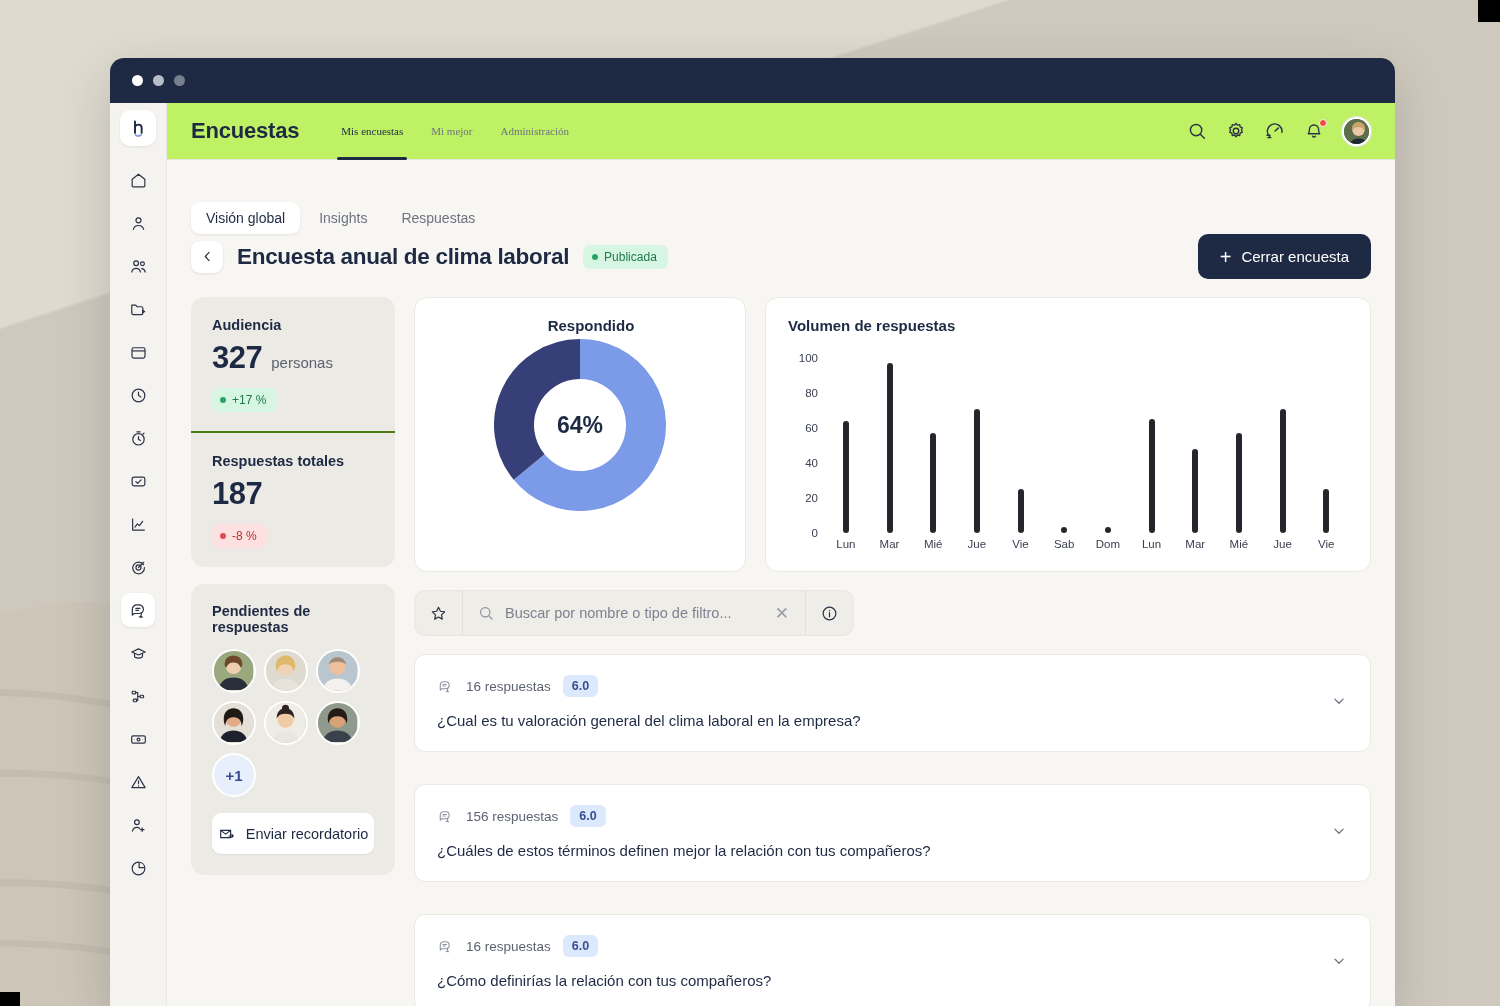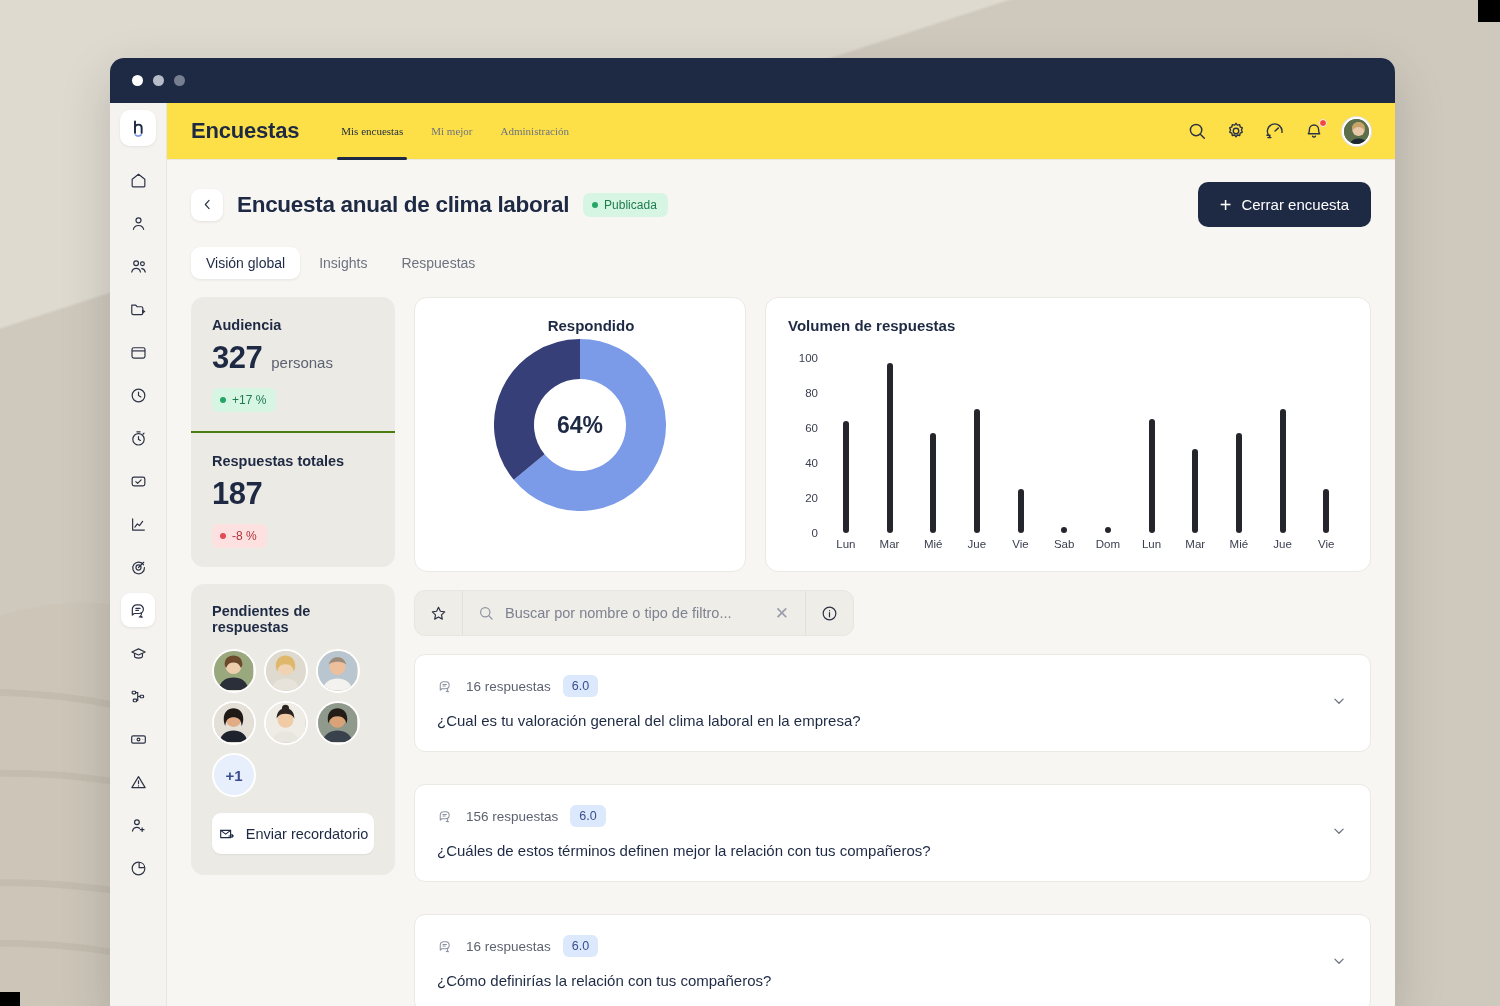--- a/index.html
+++ b/index.html
@@ -85,21 +85,21 @@
   .rail-item.active { background: #ffffff; box-shadow: 0 1px 3px rgba(0,0,0,.08); }
   .rail-item svg { width: 19px; height: 19px; display: block; }
 
   
   #main { flex: 1 1 auto; display: flex; flex-direction: column; min-width: 0; background:#f7f6f3; }
 
   
   #topnav {
     height: 57px; flex: 0 0 auto; display: flex; align-items: center;
     padding: 0 24px 0 24px; border-bottom: 1px solid #e9e7e1;
-    background: #fde047;
+    background: #bef264;
   }
   #brand { font-size: 22px; font-weight: bold; color: #1e2a44; letter-spacing: -.2px; }
   #navtabs { display: flex; align-items: center; gap: 0; margin-left: 28px; height: 57px; }
   .navtab {
     font-size: 11px; color: #6e7380; padding: 0 14px; height: 57px;
     display: flex; align-items: center; position: relative; font-family: Liberation Serif, serif;
   }
   .navtab.active { color: #1e2a44; }
   .navtab.active::after {
     content: ""; position: absolute; left: 10px; right: 10px; bottom: 0;
@@ -251,21 +251,21 @@
   #questions { display: flex; flex-direction: column; gap: 32px; flex: 1 1 auto; min-height: 0; }
   .qcard {
     background: #fff; border: 1px solid #ebe9e3; border-radius: 11px;
     padding: 20px 22px 22px 22px; position: relative; flex: 0 0 auto;
   }
   .qmeta { display: flex; align-items: center; gap: 12px; }
   .qmeta .bubble { color: #8e93a2; display: flex; }
   .qcount { font-size: 13.5px; color: #5c6270; }
   .qscore {
     background: #dce8fb; color: #3a4e8f; font-size: 12.5px;
-    padding: 4px 9px; border-radius: 6px; font-weight: 400;
+    padding: 4px 9px; border-radius: 6px; font-weight: 700;
   }
   .qtext { margin-top: 15px; font-size: 15px; color: #1e2a44; }
   .qchev {
     position: absolute; right: 22px; top: 50%; transform: translateY(-50%);
     color: #6e7380;
   }
 </style>
 </head>
 <body>
 
@@ -453,41 +453,41 @@
               <rect width="40" height="40" fill="#5c6e4a"></rect>
               <circle cx="20" cy="15" r="8.5" fill="#e8c8a8"></circle>
               <path d="M6 40c1.5-9 7-13 14-13s12.5 4 14 13z" fill="#1f2733"></path>
               <path d="M11 13c0-6 4-9 9-9s9 3 9 9c0 2-1 3-1 3s-2-5-8-5-8 5-8 5-1-1-1-3z" fill="#c8a46a"></path>
             </svg>
           </span>
         </div>
       </header>
 
       <div id="pagehead">
+        <div id="subtabs">
+          <div class="subtab active">Visión global</div>
+          <div class="subtab">Insights</div>
+          <div class="subtab">Respuestas</div>
+        </div>
+
         <div id="headrow">
           <button id="backbtn">
             <svg viewBox="0 0 24 24" width="15" height="15" fill="none" stroke="currentColor" stroke-width="1.9" stroke-linecap="round" stroke-linejoin="round">
               <path d="M14.5 5.5 8.5 12l6 6.5"></path>
             </svg>
           </button>
           <h1 id="pagetitle">Encuesta anual de clima laboral</h1>
           <span id="statusbadge">
             <span class="sdot"></span>
             <span>Publicada</span>
           </span>
           <button id="closebtn">
             <span class="plus">+</span>
             <span>Cerrar encuesta</span>
           </button>
-        </div>
-
-        <div id="subtabs">
-          <div class="subtab active">Visión global</div>
-          <div class="subtab">Insights</div>
-          <div class="subtab">Respuestas</div>
         </div>
       </div>
 
       <div id="content">
 
         <aside id="leftcol">
 
           <div class="stats-card">
             <div class="stat-block">
               <div class="stat-label">Audiencia</div>

